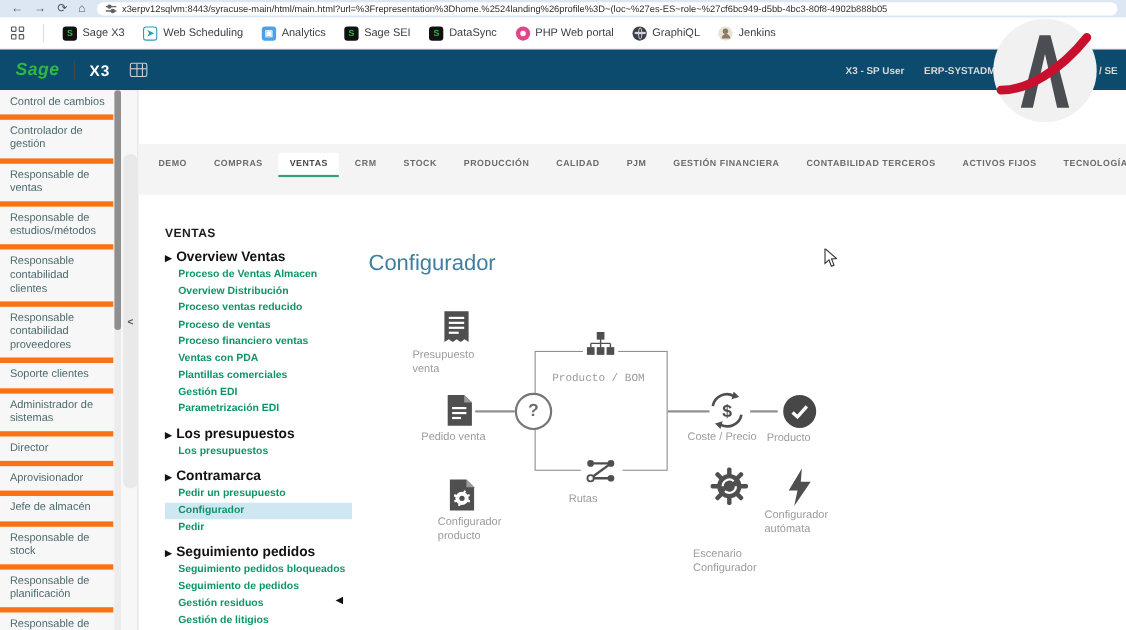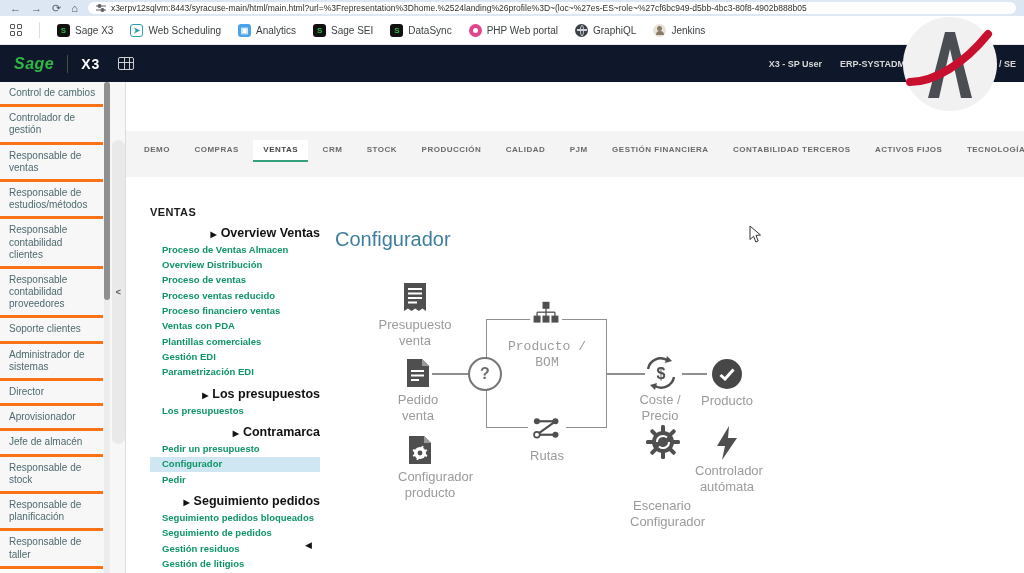--- a/index.html
+++ b/index.html
@@ -37,42 +37,42 @@
   .fav-pink { background:#e0468c; border-radius:50%; }
   .fav-pink i { display:block; width:5px; height:5px; border-radius:50%; background:#fff; }
   .fav-globe { background:#3b3f46; border-radius:50%; position:relative; }
   .fav-globe i { position:absolute; left:1.5px; top:5.5px; width:10px; height:1.5px; background:#cfd3da; }
   .fav-globe b { position:absolute; left:4.5px; top:1px; width:4px; height:11px; border:1px solid #cfd3da; border-radius:50%; }
   .fav-person { background:#e9e2d6; border-radius:50%; position:relative; }
   .fav-person i { position:absolute; left:4px; top:2px; width:5px; height:5px; border-radius:50%; background:#8b7a64; }
   .fav-person b { position:absolute; left:2.5px; top:7.5px; width:8px; height:4px; border-radius:4px 4px 0 0; background:#8b7a64; }
   
   .appbar {
-    position:absolute; left:0; top:45px; width:1024px; height:37px; background:#0f172a;
+    position:absolute; left:0; top:45px; width:1024px; height:37px; background:#0c4a6e;
     display:flex; align-items:center; padding-left:14px;
   }
   .sage-logo { color:#2eb843; font-size:16px; font-weight:bold; font-style:italic; letter-spacing:.5px; }
   .bar-div { width:1px; height:18px; background:#4a4a4a; margin:0 13px; }
   .x3-label { color:#fff; font-size:14px; font-weight:bold; letter-spacing:1px; }
   .grid-menu { margin-left:18px; width:16px; height:13px; border:1.5px solid #cfcfcf; border-radius:2px; position:relative; }
   .grid-menu i { position:absolute; left:0; right:0; top:3.5px; height:1.5px; background:#cfcfcf; }
   .grid-menu b { position:absolute; top:0; bottom:0; left:4.5px; width:1.5px; background:#cfcfcf; }
   .grid-menu u { position:absolute; top:0; bottom:0; left:9.5px; width:1.5px; background:#cfcfcf; }
   .appbar-right { position:absolute; right:8px; top:0; height:37px; display:flex; align-items:center; gap:18px; }
   .appbar-right span { color:#d8d8d8; font-size:9px; font-weight:bold; white-space:nowrap; }
   .bar-div2 { width:1px; height:16px; background:#777; }
   
   .sidebar {
     position:absolute; left:0; top:82px; width:126px; height:491px;
     background:#f7f7f7; border-right:1px solid #dcdcdc;
   }
   .roles { position:absolute; left:0; top:0; width:103px; }
   .role {
     font-size:10px; color:#4d6a70; padding:5px 4px 5px 9px; line-height:1.22;
-    border-bottom:3px solid #f97316; background:#f7f7f7; cursor:default;
+    border-bottom:5px solid #f97316; background:#f7f7f7; cursor:default;
   }
   .home-sec { background:#fcfcfc; padding:6px 4px 3px 9px; border-bottom:1px solid #e5e5e5; }
   .home-title { font-size:11.5px; font-weight:bold; color:#0a9155; line-height:1.25; }
   .sb-track { position:absolute; left:104px; top:0; width:6px; height:491px; background:#ececec; }
   .sb-thumb { position:absolute; left:104px; top:0; width:6px; height:218px; background:#8f8f8f; border-radius:3px; }
   .collapse-strip {
     position:absolute; left:112px; top:58px; width:13px; height:304px;
     background:#e9e9e9; border-radius:7px; display:flex; align-items:center; justify-content:center;
   }
   .collapse-strip span { font-size:9px; color:#555; font-weight:bold; }
@@ -85,37 +85,37 @@
   .tabrow.r2 { top:48px;font-style:italic; }
   .tab {
     display:inline-block; padding:5px 10px 6px; font-size:8px; font-weight:bold; color:#6a6a6a;
     letter-spacing:.5px; cursor:default;
   }
   .tab.active { background:#fff; border-bottom:2px solid #34a17c; color:#454545; }
   .tab.plus { font-size:10px; padding:2px 8px 3px; color:#555; }
   
   .tree { position:absolute; left:150px; top:206px; width:170px; }
   .tree-title { font-size:11px; font-weight:bold; color:#1c1c1c; letter-spacing:.4px; margin-bottom:8px; }
-  .tgroup { font-size:12.5px; font-weight:bold; color:#121212; margin-top:7px; margin-bottom:2px; cursor:default;text-align:right; }
+  .tgroup { font-size:12.5px; font-weight:bold; color:#121212; margin-top:7px; margin-bottom:2px; cursor:default; }
   .tarrow { font-size:8px; margin-right:4px; color:#121212; }
   .tlink {
     font-size:9.5px; font-weight:bold; color:#0f9468; padding:1.5px 2px 1.5px 12px;
     line-height:1.3; cursor:default;
   }
   .tlink.sel { background:#cfe7f2; }
   .panel-collapse { position:absolute; left:305px; top:540px; font-size:9px; color:#111; }
   
   .diagram { position:absolute; left:330px; top:218px; width:450px; height:300px; }
   .diag-title { position:absolute; left:5px; top:10px; font-size:20px; color:#3f7e9e; }
   .dbox { position:absolute; left:156px; top:101px; width:121px; height:109px; border:1.5px solid #8f8f8f; }
   .dline { position:absolute; height:1.5px; background:#8f8f8f; }
   .dicon { position:absolute; z-index:2; }
   .white-bg { background:#fff; padding:0 3px; }
   .dlabel {
-    position:absolute; z-index:2; font-size:13px; color:#9b9b9b; text-align:center; line-height:1.25;
+    position:absolute; z-index:2; font-size:10px; color:#9b9b9b; text-align:left; line-height:1.25;
   }
   .qcircle {
     position:absolute; left:138px; top:139px; width:34px; height:34px; border-radius:50%;
     border:2px solid #767676; background:#fff; z-index:3;
     display:flex; align-items:center; justify-content:center;
     font-size:16px; font-weight:bold; color:#6d6d6d;
   }
   .check-circle {
     position:absolute; left:382px; top:141px; width:30px; height:30px; border-radius:50%;
     background:#474747; display:flex; align-items:center; justify-content:center; z-index:2;
@@ -267,22 +267,22 @@
       <span class="tab">VARIOS</span>
       <span class="tab plus">+</span>
     </div>
   </div>
 
   <div class="tree">
     <div class="tree-title">VENTAS</div>
     <div class="tgroup"><span class="tarrow">▶</span><span>Overview Ventas</span></div>
     <div class="tlink">Proceso de Ventas Almacen</div>
     <div class="tlink">Overview Distribución</div>
+    <div class="tlink">Proceso ventas reducido</div>
     <div class="tlink">Proceso de ventas</div>
-    <div class="tlink">Proceso ventas reducido</div>
     <div class="tlink">Proceso financiero ventas</div>
     <div class="tlink">Ventas con PDA</div>
     <div class="tlink">Plantillas comerciales</div>
     <div class="tlink">Gestión EDI</div>
     <div class="tlink">Parametrización EDI</div>
     <div class="tgroup"><span class="tarrow">▶</span><span>Los presupuestos</span></div>
     <div class="tlink">Los presupuestos</div>
     <div class="tgroup"><span class="tarrow">▶</span><span>Contramarca</span></div>
     <div class="tlink">Pedir un presupuesto</div>
     <div class="tlink sel">Configurador</div>
@@ -401,21 +401,21 @@
         </g>
       </g>
       <path d="M12 18 A 6 6 0 0 1 22 13.5" stroke="#fff" stroke-width="2" fill="none"></path>
       <path d="M24 18 A 6 6 0 0 1 14 22.5" stroke="#fff" stroke-width="2" fill="none"></path>
     </svg>
     <div class="dlabel" style="left:300px; top:244px; width:64px;margin-top:36px;">Escenario Configurador</div>
 
     <svg class="dicon" style="left:385px; top:208px;" width="24" height="34" viewBox="0 0 24 34">
       <polygon points="14,0 2,20 10,20 7,34 22,12 13,12" fill="#4f4f4f"></polygon>
     </svg>
-    <div class="dlabel" style="left:365px; top:245px; width:64px;">Controlador autómata</div>
+    <div class="dlabel" style="left:365px; top:245px; width:64px;">Configurador autómata</div>
   </div>
 
   <svg class="cursor" width="12" height="17" viewBox="0 0 12 17">
     <path d="M1 0 L1 13.5 L4.6 10.3 L6.8 16 L9.2 15 L7 9.4 L11.5 9 Z" fill="#fff" stroke="#333" stroke-width="1"></path>
   </svg>
 
   <div class="watermark">
     <svg width="96" height="96" viewBox="0 0 96 96">
       <circle cx="48" cy="48" r="47" fill="#f1f1f1"></circle>
       <polygon points="26,82 43,16 53,16 70,82 59,82 48,33 37,82" fill="#4a4d52"></polygon>

